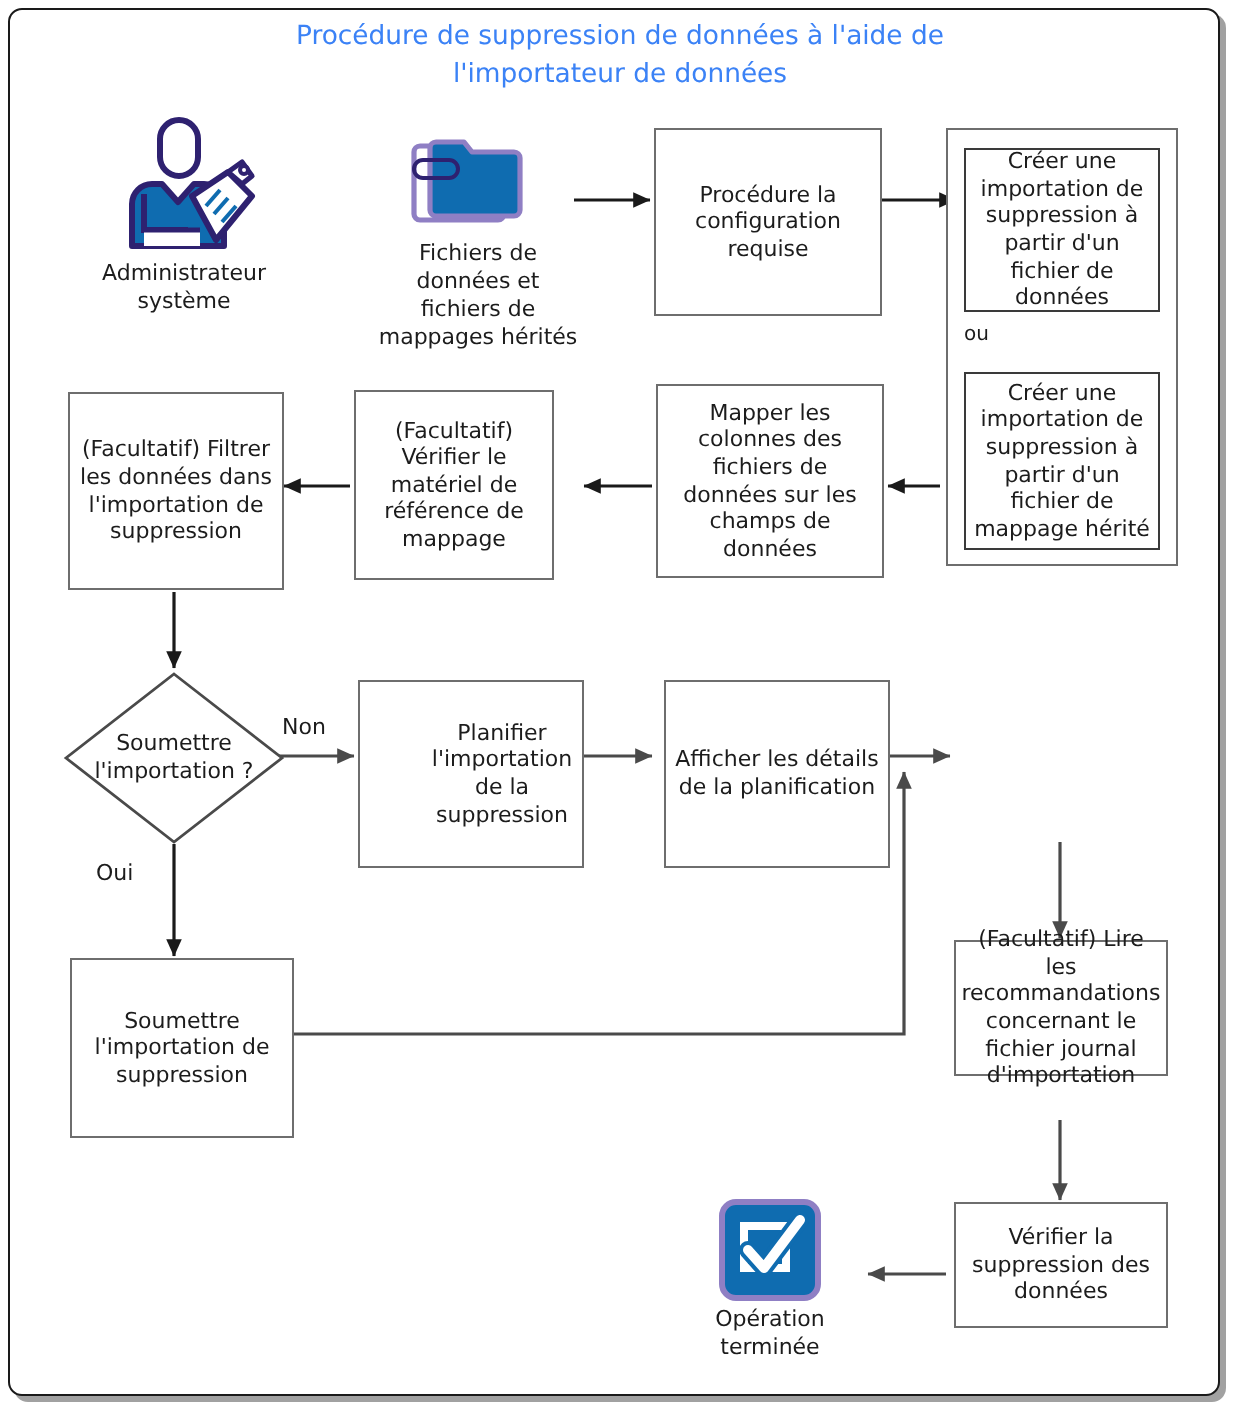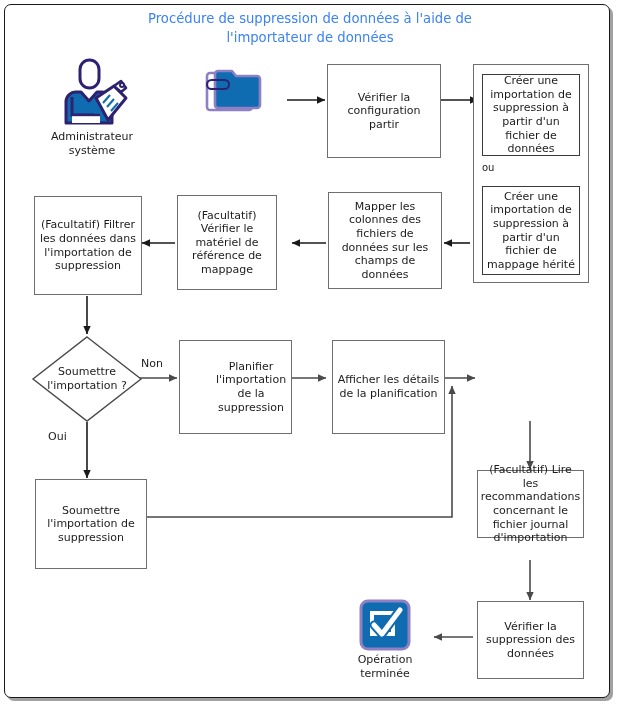--- a/index.html
+++ b/index.html
@@ -209,36 +209,42 @@
   <div class="icon-holder" style="left:205px; top:63px; width:64px; height:54px;">
     <svg width="64" height="54" viewBox="0 0 64 54">
 
       <path d="M5,10 h14 l4,5 h21 a3,3 0 0 1 3,3 v26 a3,3 0 0 1 -3,3 h-39 a3,3 0 0 1 -3,-3 v-31 a3,3 0 0 1 3,-3 z" fill="#ffffff" stroke="#8f7fc4" stroke-width="2.6" stroke-linejoin="round"></path>
 
       <path d="M13,8 h14 l4,5 h21 a3,3 0 0 1 3,3 v26 a3,3 0 0 1 -3,3 h-39 a3,3 0 0 1 -3,-3 v-31 a3,3 0 0 1 3,-3 z" fill="#0f6cb0" stroke="#8f7fc4" stroke-width="2.6" stroke-linejoin="round"></path>
 
       <rect x="2" y="17" width="22" height="9" rx="4.5" ry="4.5" fill="none" stroke="#2e2170" stroke-width="2"></rect>
     </svg>
   </div>
+  <div class="caption" style="left:180px; top:120px; width:118px;">
+    <span>Fichiers de</span><br>
+    <span>données et</span><br>
+    <span>fichiers de</span><br>
+    <span>mappages hérités</span>
+  </div>
 
   <div class="icon-holder" style="left:359px; top:599px; width:52px; height:52px;">
     <svg width="52" height="52" viewBox="0 0 52 52">
       <rect x="2" y="2" width="48" height="48" rx="7" ry="7" fill="#0f6cb0" stroke="#8f7fc4" stroke-width="3"></rect>
       <path d="M13,14 h21 v21 h-21 z" fill="none" stroke="#ffffff" stroke-width="4"></path>
       <path d="M15,26 L23,35 L41,11" fill="none" stroke="#0f6cb0" stroke-width="9" stroke-linecap="round" stroke-linejoin="round"></path>
       <path d="M15,26 L23,35 L41,11" fill="none" stroke="#ffffff" stroke-width="5" stroke-linecap="round" stroke-linejoin="round"></path>
     </svg>
   </div>
   <div class="caption" style="left:330px; top:653px; width:110px;">
     <span>Opération</span><br>
     <span>terminée</span>
   </div>
 
   <div class="box" style="left:327px; top:64px; width:114px; height:94px;">
-    <span>Vérifier la configuration partir</span>
+    <span>Procédure la configuration requise</span>
   </div>
 
   <div class="group-outer" style="left:473px; top:64px; width:116px; height:219px;"></div>
   <div class="box-inner" style="left:482px; top:74px; width:98px; height:82px;">
     <span>Créer une importation de suppression à partir d'un fichier de données</span>
   </div>
   <div class="ou-label" style="left:482px; top:162px; width:98px;">
     <span>ou</span>
   </div>
   <div class="box-inner" style="left:482px; top:186px; width:98px; height:89px;">
@@ -280,17 +286,17 @@
 
 
   <div class="box" style="left:35px; top:479px; width:112px; height:90px;">
     <span>Soumettre l'importation de suppression</span>
   </div>
 
   <div class="box" style="left:477px; top:470px; width:107px; height:68px;">
     <span>(Facultatif) Lire les recommandations concernant le fichier journal d'importation</span>
   </div>
 
-  <div class="box" style="left:477px; top:601px; width:107px; height:78px;">
+  <div class="box" style="left:477px; top:601px; width:107px; height:63px;">
     <span>Vérifier la suppression des données</span>
   </div>
 
 </div>
 
 </body></html>

